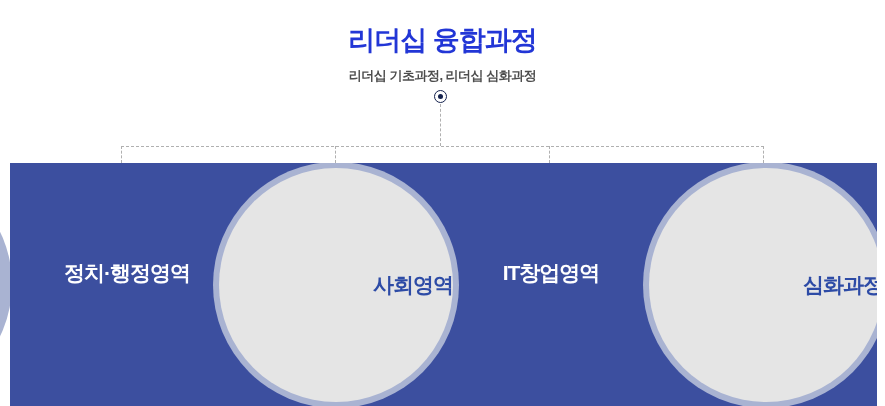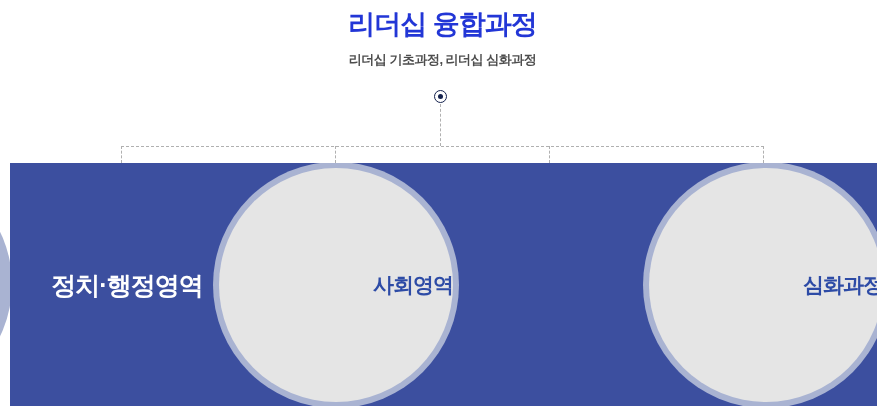--- a/index.html
+++ b/index.html
@@ -14,21 +14,21 @@
   }
   *{margin:0;padding:0;box-sizing:border-box;}
   html,body{background:#ffffff;}
   body{
     width:885px;height:406px;overflow:hidden;
     font-family:"Liberation Sans","DejaVu Sans",sans-serif;
   }
   .stage{position:relative;width:885px;height:406px;}
 
   
-  .header{position:absolute;left:0;top:6px;width:100%;text-align:center;}
+  .header{position:absolute;left:0;top:22px;width:100%;text-align:center;}
   .header h1{
     font-size:27px;font-weight:bold;color:var(--title-color);
     letter-spacing:-1px;
   }
   .header p{
     margin-top:9px;font-size:13px;font-weight:bold;
     color:var(--subtitle-color);letter-spacing:-0.5px;
   }
 
   
@@ -71,22 +71,22 @@
     background:#e5e5e5;top:5px;
     display:flex;align-items:center;justify-content:flex-end;
   }
   .c1{left:209px;}
   .c2{left:639px;}
   .node-circle span{
     font-size:21px;font-weight:bold;color:var(--circle-text-color);
     letter-spacing:-1px;
   }
   .panel-label{
-    position:absolute;top:109px;width:220px;height:26px;line-height:26px;
-    text-align:center;font-size:25px;font-weight:bold;
+    position:absolute;top:97px;width:220px;height:26px;line-height:26px;
+    text-align:center;font-size:21px;font-weight:bold;
     color:var(--panel-text-color);letter-spacing:-1px;
   }
   .p1{left:7px;}
   .p2{left:431px;}
 </style>
 </head>
 <body>
 
 <div class="stage">
 
@@ -110,19 +110,20 @@
   <div class="band">
     <div class="halo halo-1"></div>
     <div class="halo halo-2"></div>
 
     <div class="panel-label p1">정치·행정영역</div>
 
     <div class="node-circle c1">
       <span>사회영역</span>
     </div>
 
+    <div class="panel-label p2">IT창업영역</div>
 
     <div class="node-circle c2">
       <span>심화과정</span>
     </div>
   </div>
 
 </div>
 
 </body></html>

